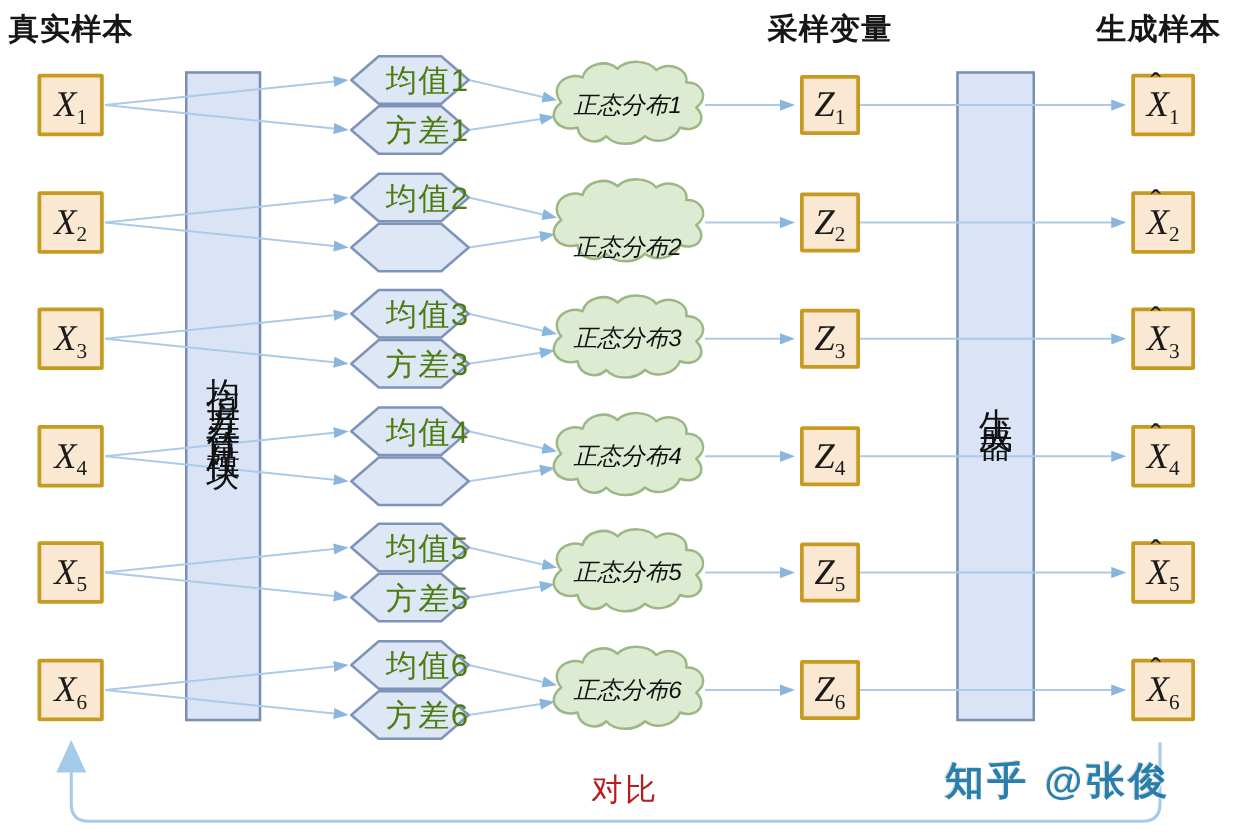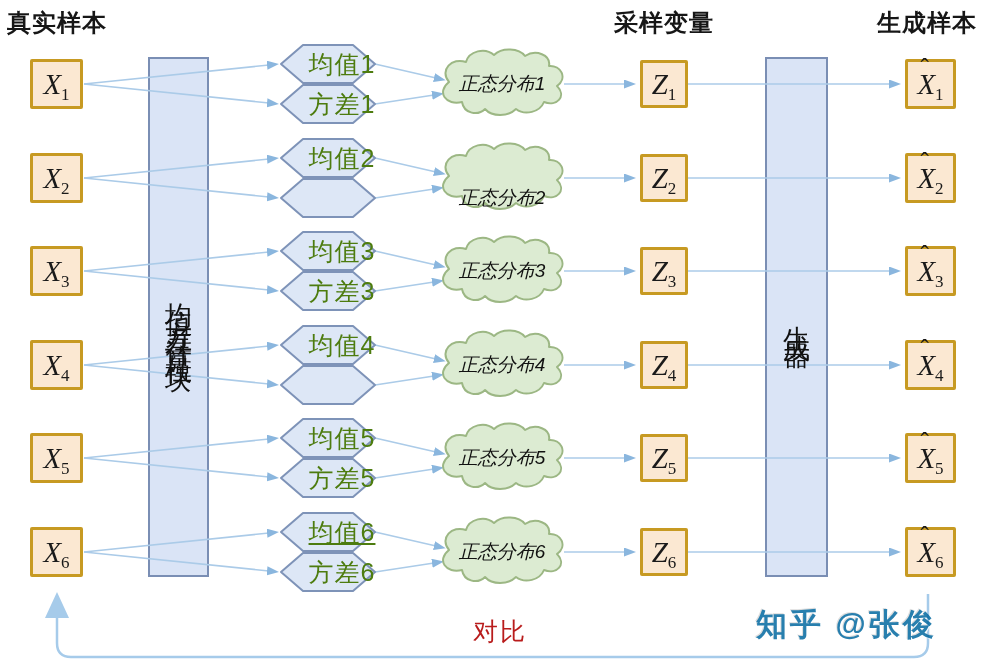--- a/index.html
+++ b/index.html
@@ -216,21 +216,21 @@
   <div class="sbox" style="left:640px;top:434px;width:48px;height:48px;">
     <span class="mathlabel"><span>Z</span><sub>5</sub></span>
   </div>
   <div class="sbox" style="left:905px;top:433px;width:51px;height:50px;">
     <span class="mathlabel"><span class="hat">ˆ</span><span>X</span><sub>5</sub></span>
   </div>
 
   <div class="sbox" style="left:30px;top:527px;width:53px;height:50px;">
     <span class="mathlabel"><span>X</span><sub>6</sub></span>
   </div>
-  <div class="hexlabel" style="top:513px;text-decoration:underline;">均值6</div>
+  <div class="hexlabel" style="top:513px;">均值6</div>
   <div class="hexlabel" style="top:553px;">方差6</div>
   <div class="cloudlabel" style="top:536px;">正态分布6</div>
   <div class="sbox" style="left:640px;top:528px;width:48px;height:48px;">
     <span class="mathlabel"><span>Z</span><sub>6</sub></span>
   </div>
   <div class="sbox" style="left:905px;top:527px;width:51px;height:50px;">
     <span class="mathlabel"><span class="hat">ˆ</span><span>X</span><sub>6</sub></span>
   </div>
 
   <div class="compare">对比</div>

